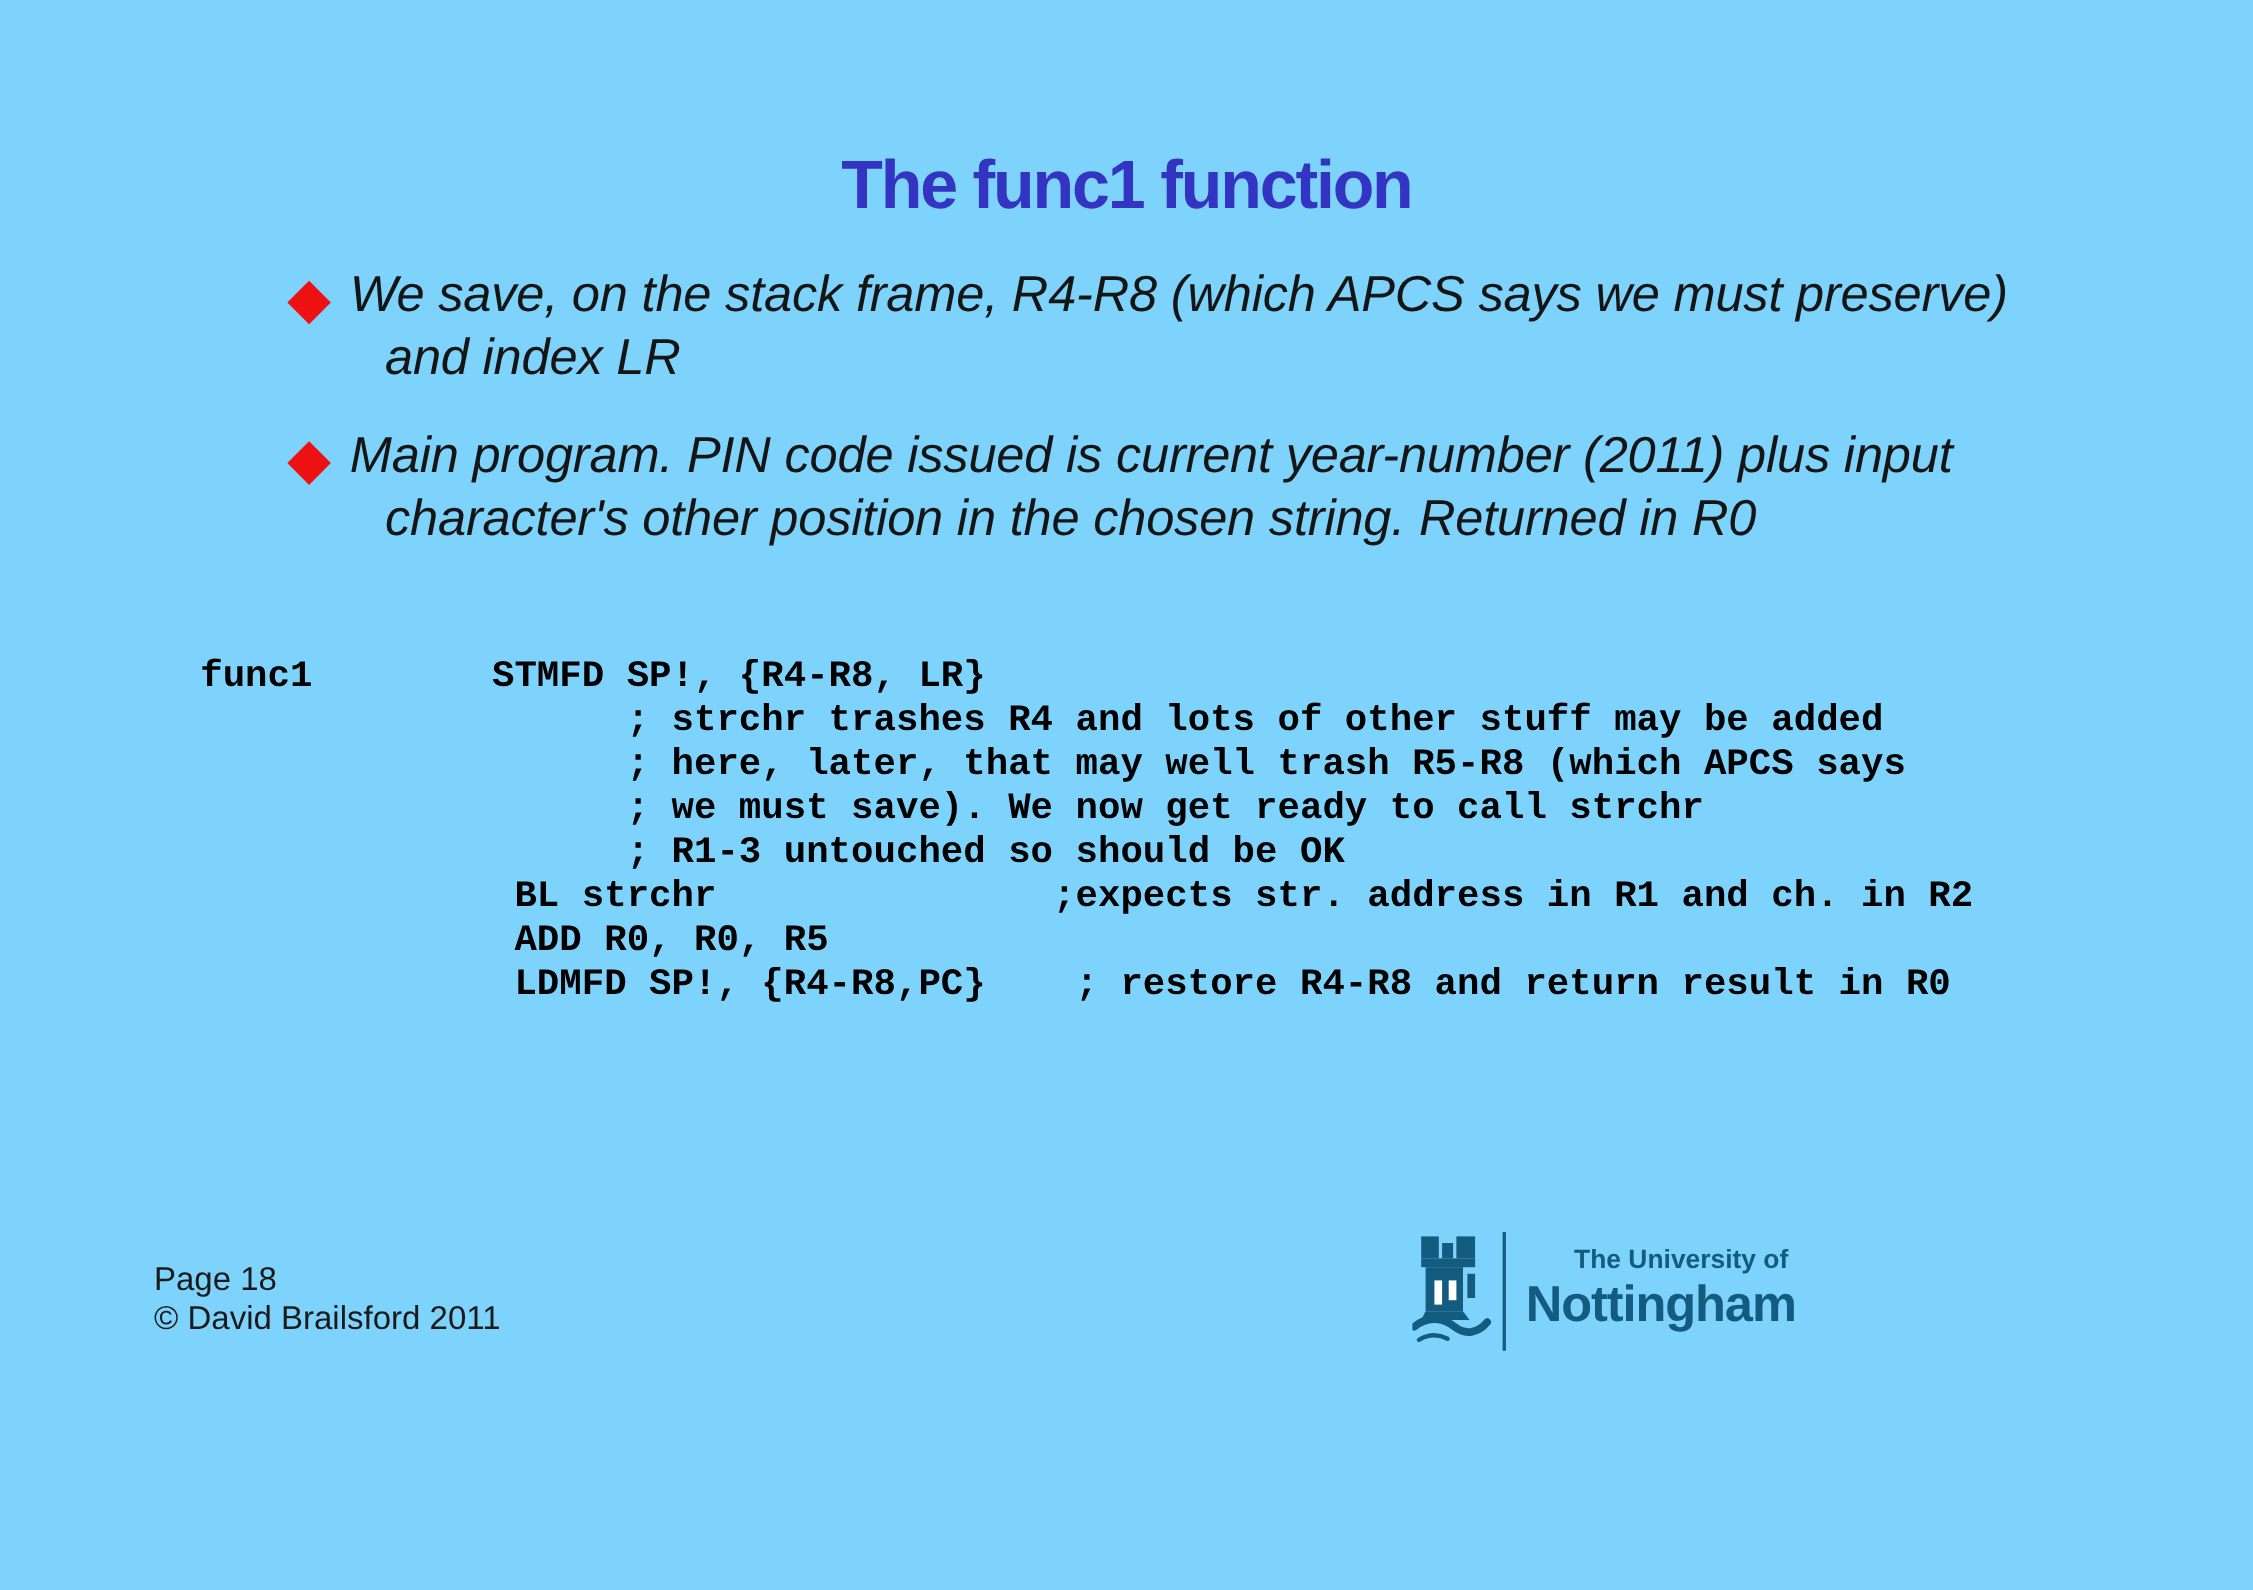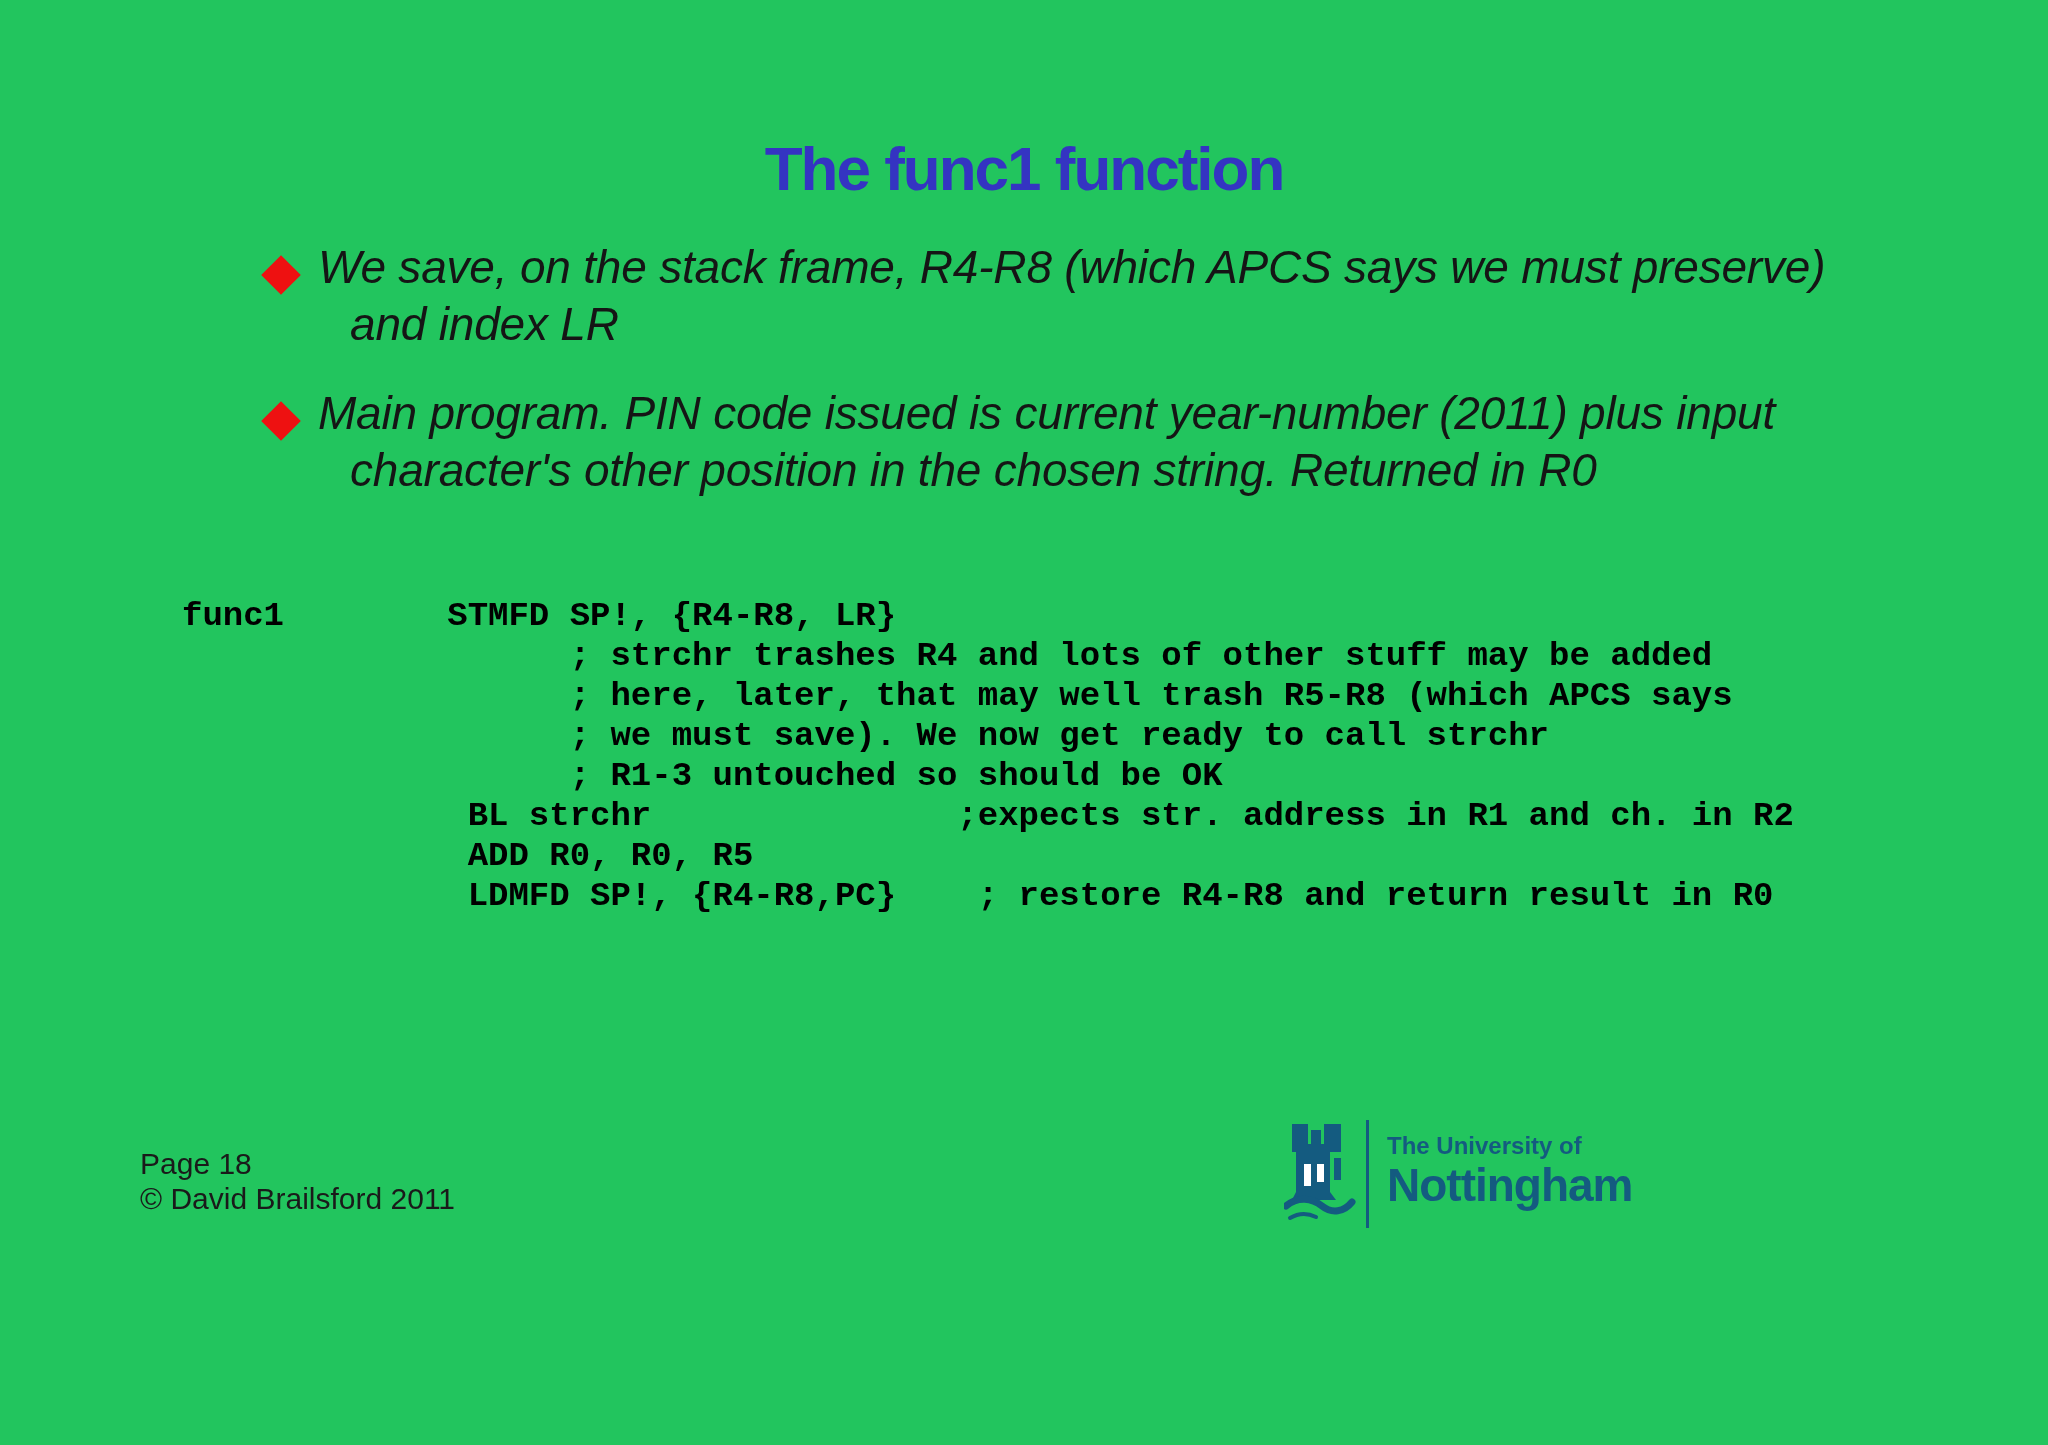--- a/index.html
+++ b/index.html
@@ -1,19 +1,19 @@
 <!DOCTYPE html>
 <html style="--c-title: #3434c2; --c-bullet: #ee1111; --c-logo: #145b80; --c-text: #151515;"><head>
 <meta charset="utf-8">
 <style>
   * { margin:0; padding:0; box-sizing:border-box; }
   html,body { background:#ffffff; }
   .slide {
     position:relative; width:2048px; height:1445px;
-    background:#22c55e; overflow:hidden;
+    background:#7dd3fc; overflow:hidden;
     font-family:"Liberation Sans", sans-serif;
     color:var(--c-text, #151515);
   }
   .title {
     position:absolute; top:138px; left:0; width:100%;
     text-align:center;
     font-weight:bold; font-size:62px; line-height:62px; letter-spacing:-2px;
     color:var(--c-title, #3434c2);
   }
   .bullets { position:absolute; left:263px; top:239px; width:1690px; }
@@ -32,21 +32,21 @@
     font-family:"Liberation Mono", monospace;
     font-weight:bold; font-size:34px; line-height:40px;
     white-space:pre; color:#000000;
   }
   .footer { position:absolute; left:140px; top:1146px; font-size:30px; line-height:35px; color:#1a1a1a; }
   .footer .page { }
   .logo { position:absolute; left:1284px; top:1120px; display:flex; align-items:flex-start; color:var(--c-logo, #145b80); }
   .logo svg { display:block; }
   .logo-divider { width:3px; height:108px; background:var(--c-logo, #145b80); margin-left:10px; margin-right:18px; }
   .logo-text { margin-top:12px; }
-  .logo-line1 { font-weight:bold; font-size:24px; line-height:28px; letter-spacing:0; }
+  .logo-line1 { font-weight:bold; font-size:24px; line-height:28px; letter-spacing:0;margin-left:44px; }
   .logo-line2 { font-weight:bold; font-size:46px; line-height:50px; letter-spacing:-1px; }
 </style>
 </head>
 <body>
 
 <div class="slide">
 
   <h1 class="title">The func1 function</h1>
 
   <div class="bullets">

